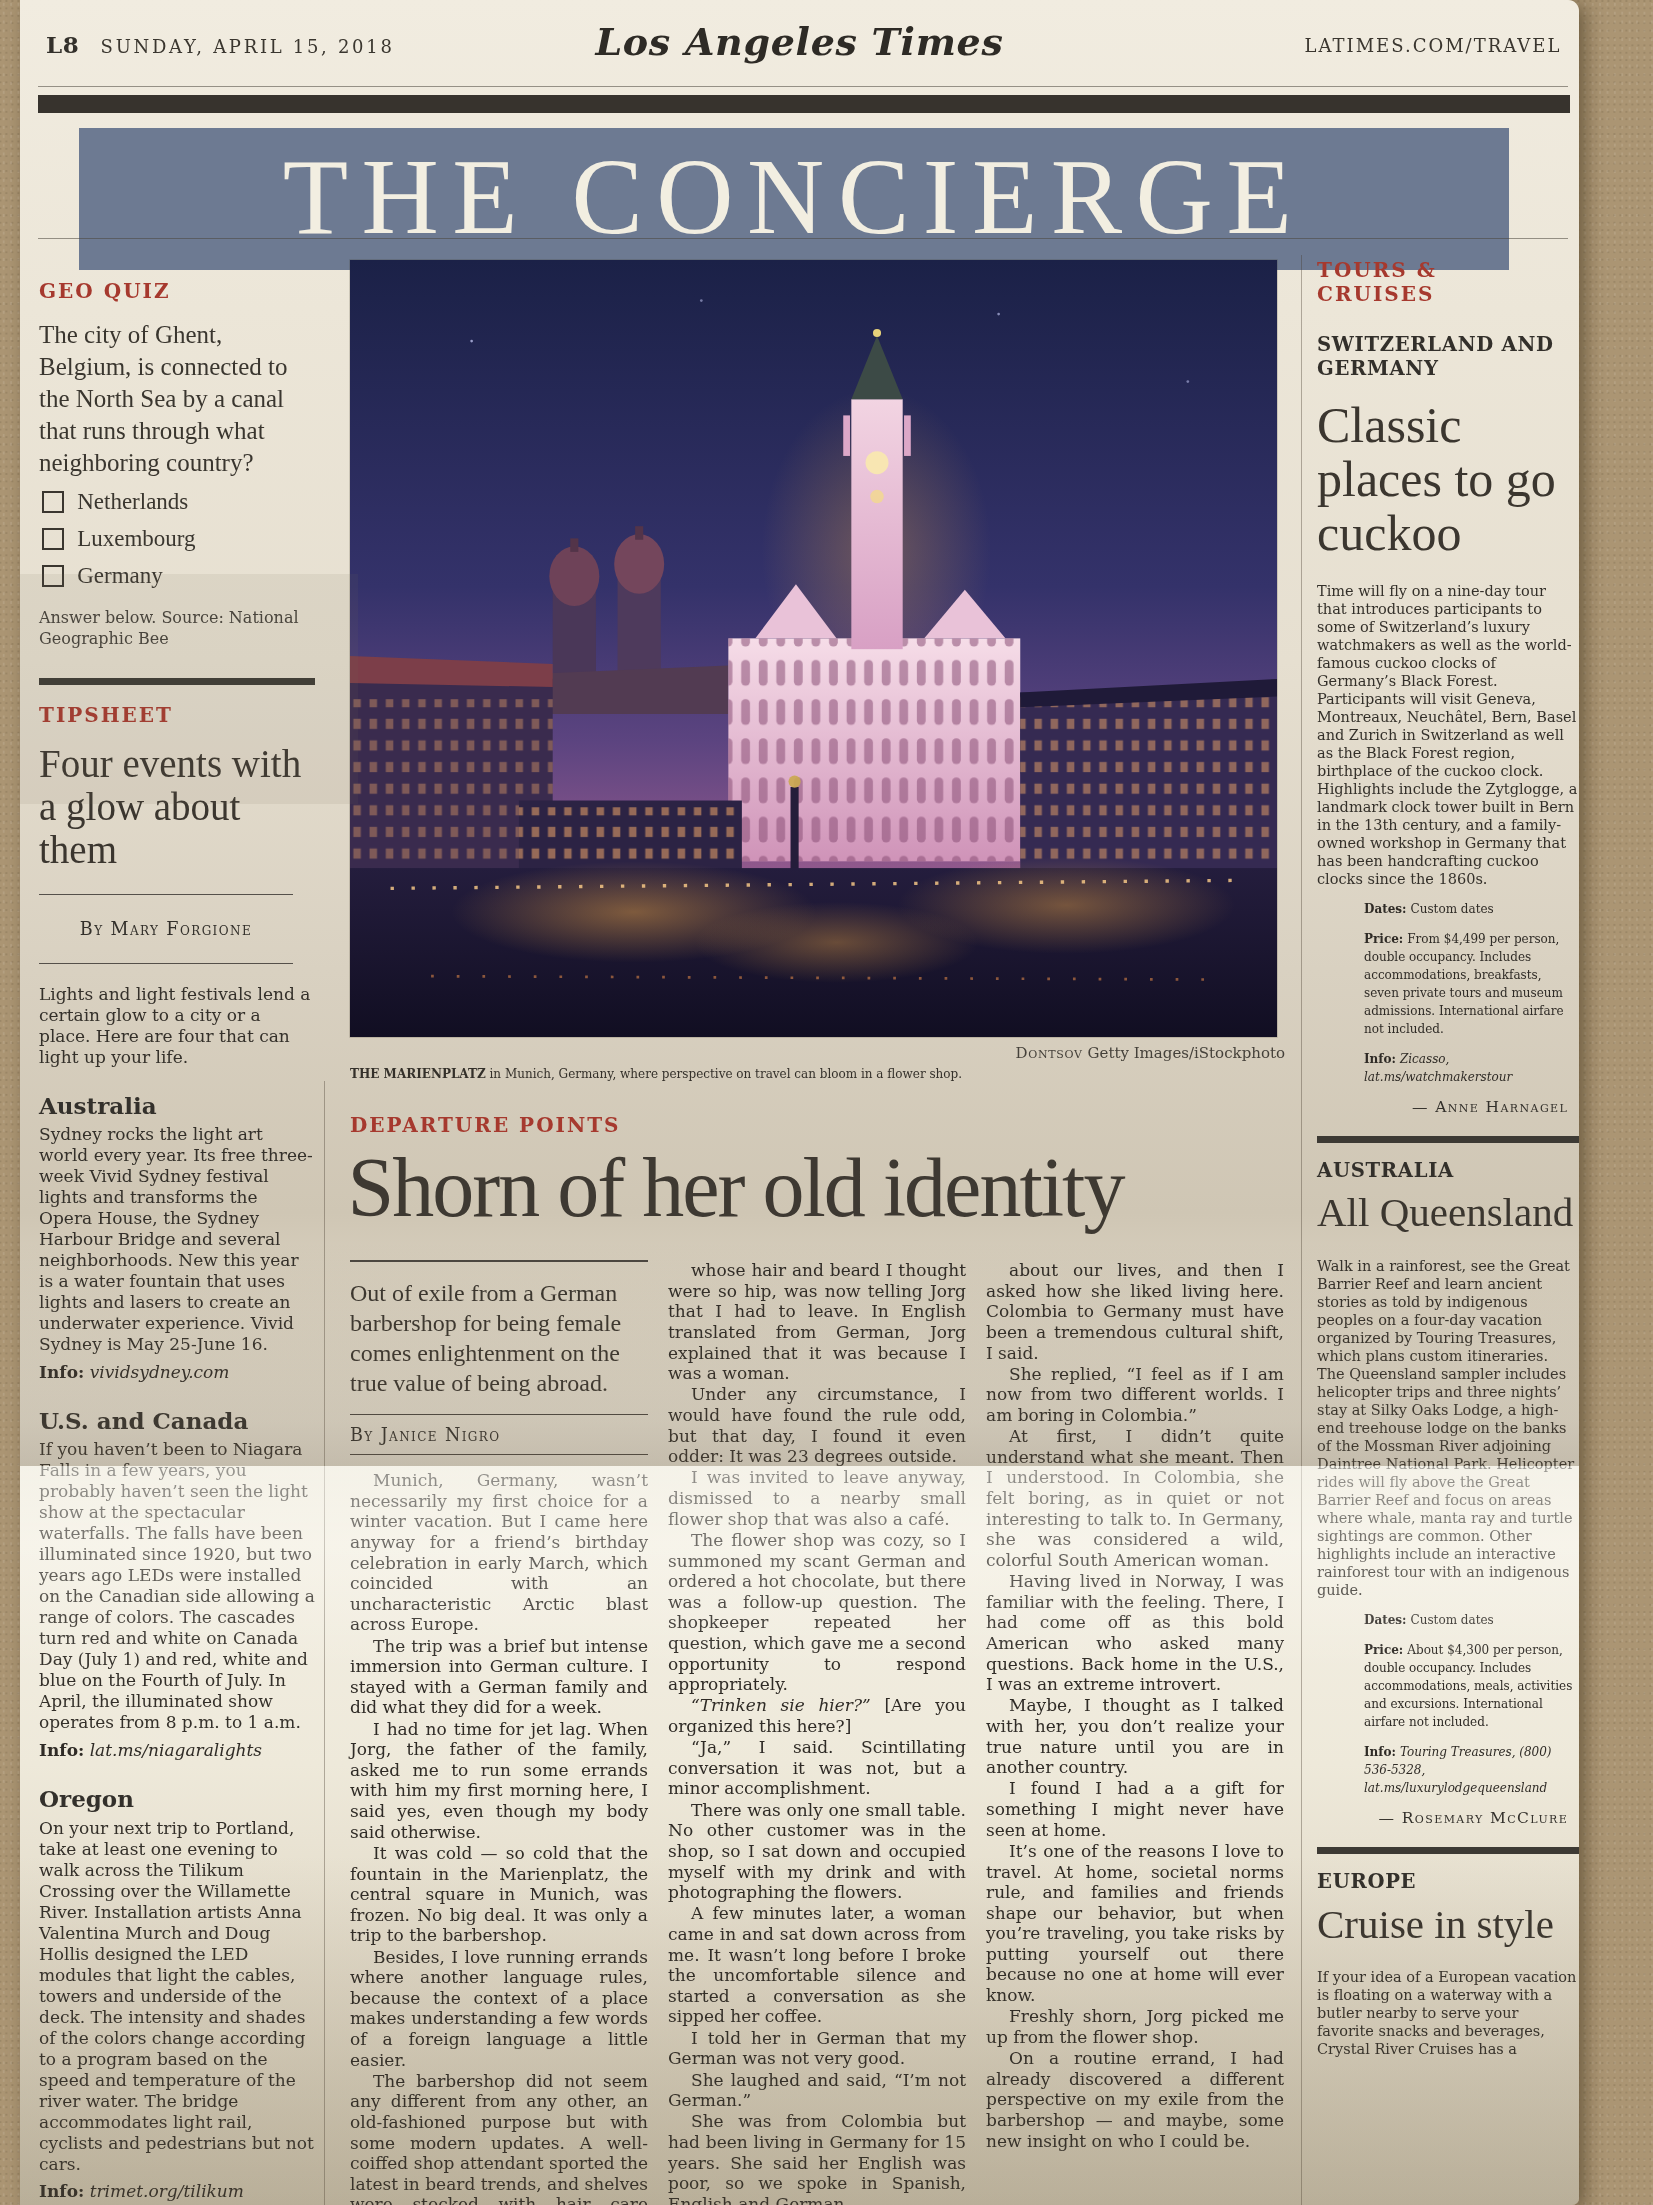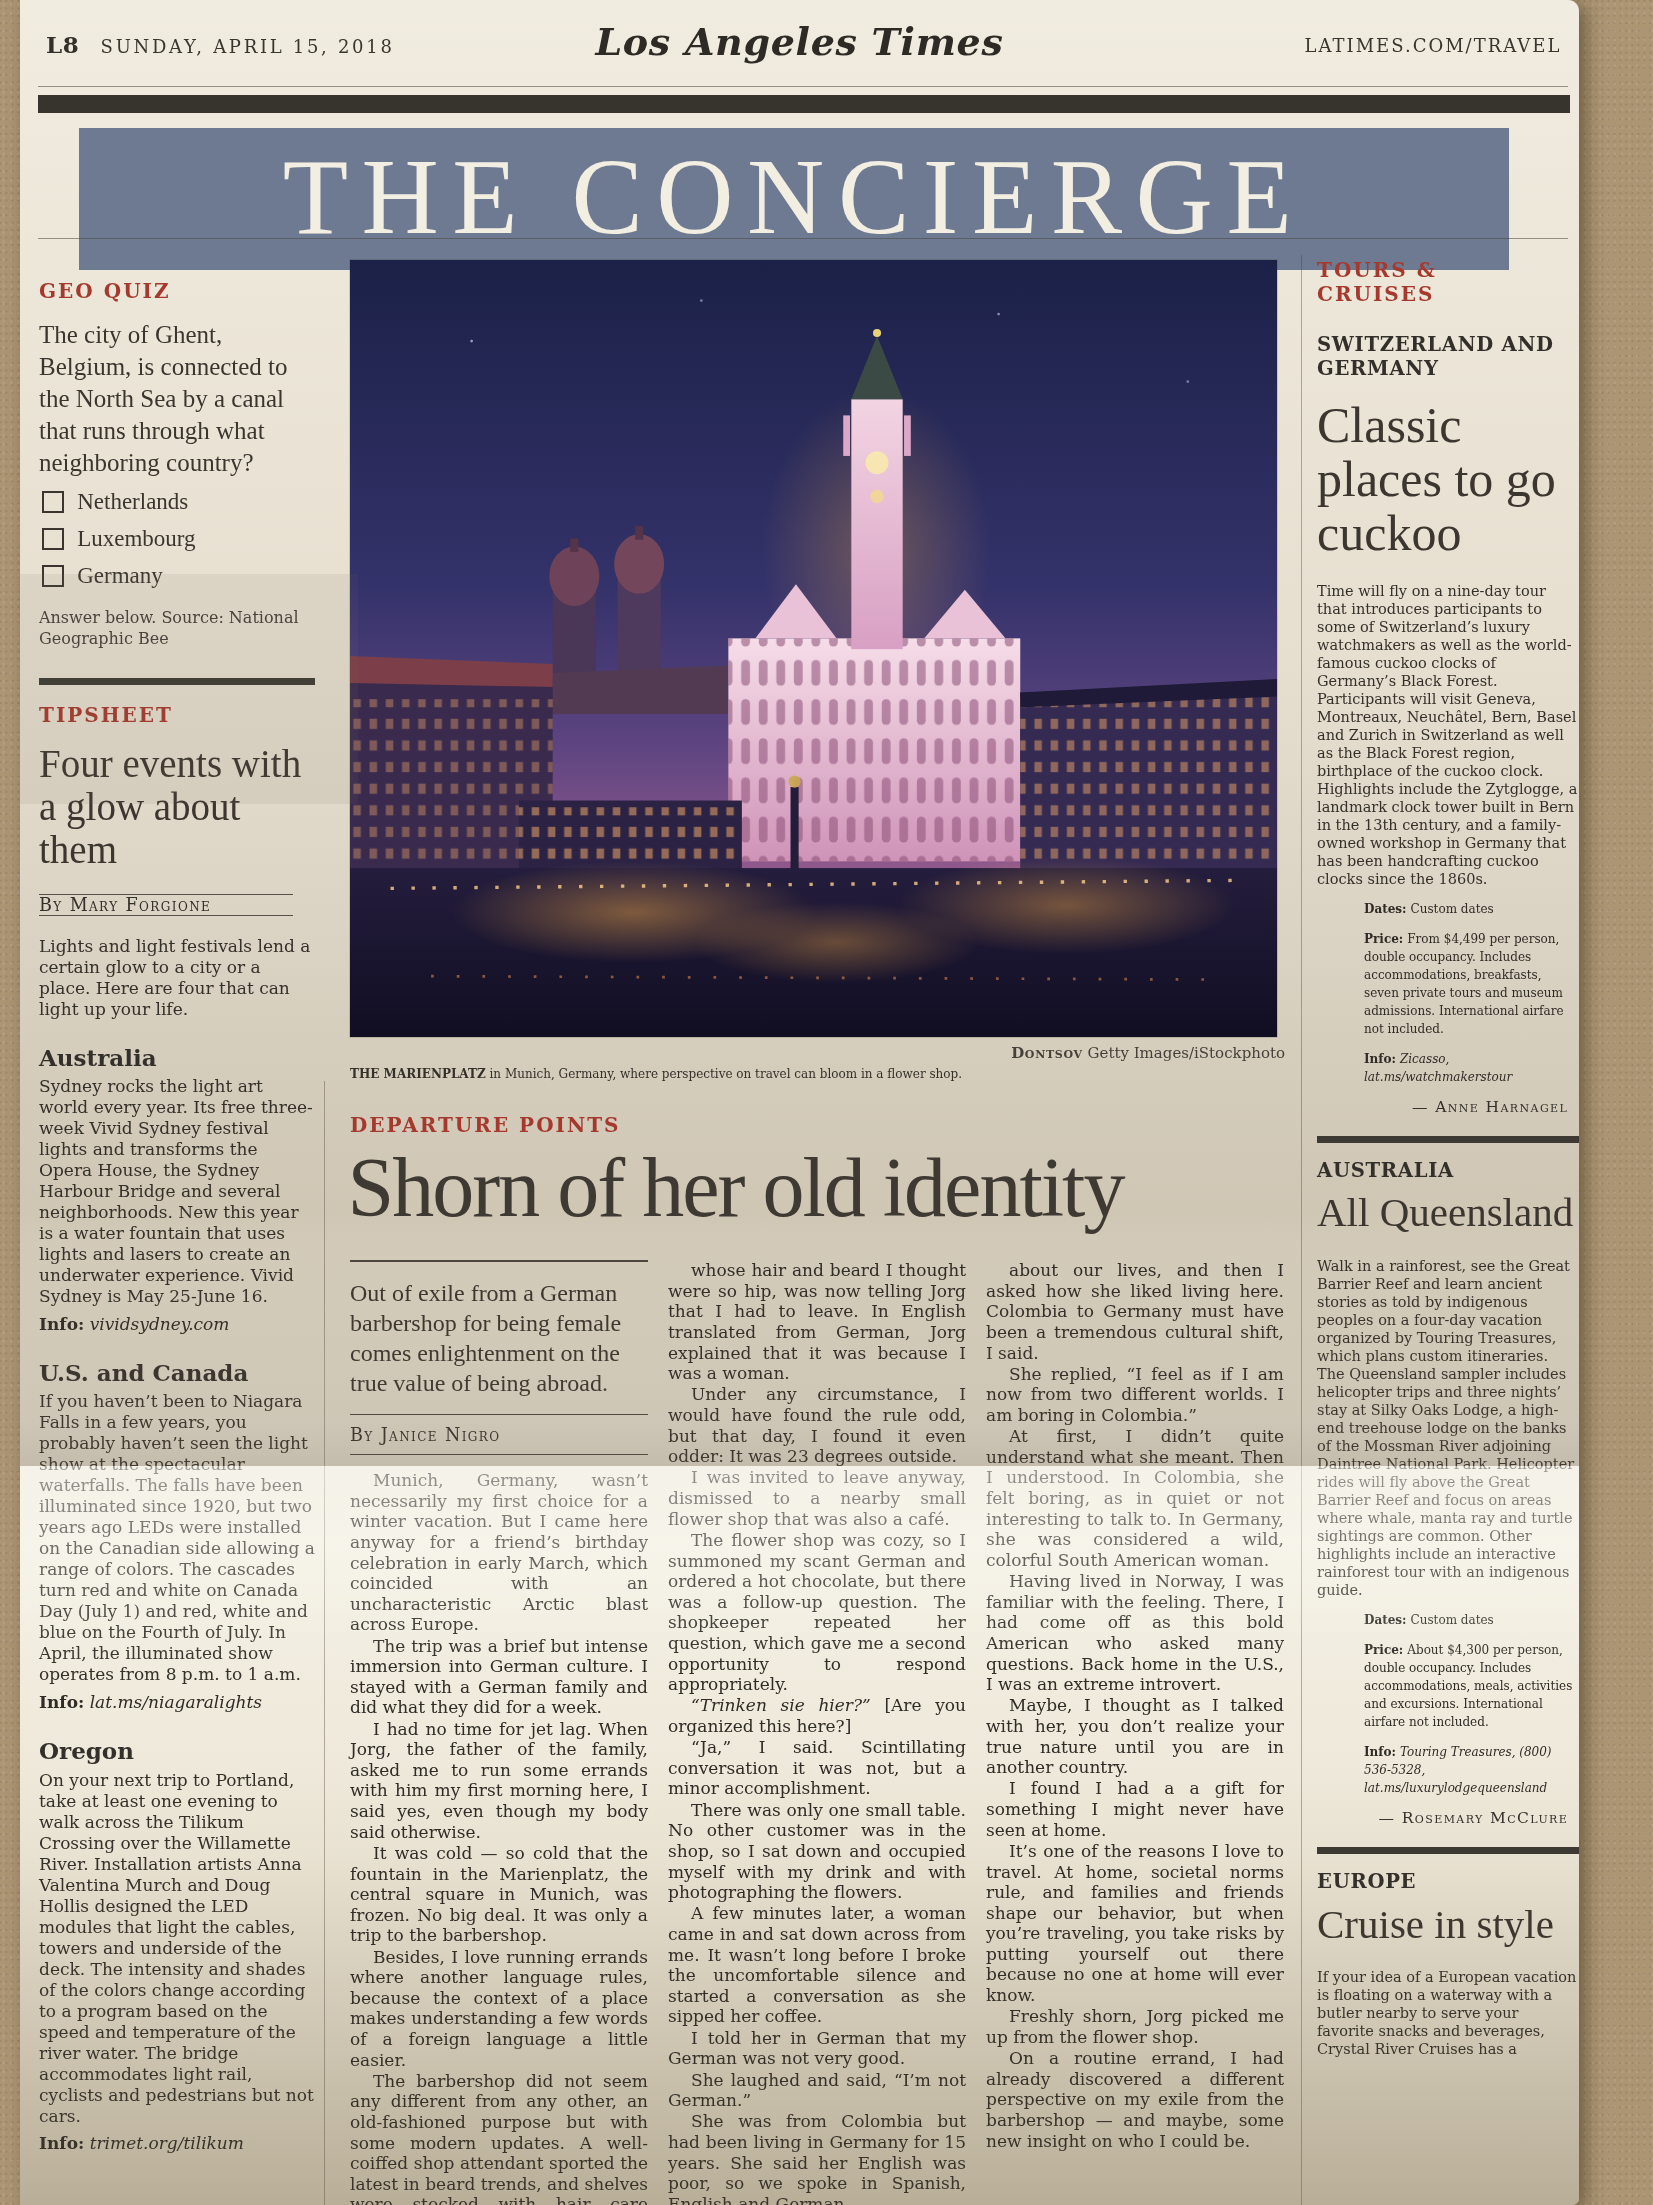--- a/index.html
+++ b/index.html
@@ -56,34 +56,34 @@
   .left-rail{position:absolute;left:19px;top:257px;width:276px;}
   .geo-label{margin-top:21.6px;}
   .geo-q{font-family:"Liberation Serif",serif;font-size:25px;line-height:32px;color:#3a362f;margin-top:16px;}
   .opt{display:flex;align-items:center;margin-top:10.8px;}
   .cbox{width:18px;height:18px;border:2px solid #3a362f;margin:0 13.5px 0 2.7px;flex:none;}
   .opt-label{font-family:"Liberation Serif",serif;font-size:23px;color:#3a362f;}
   .answer-note{font-size:16px;line-height:21.6px;color:#45413a;margin-top:17.6px;}
   .ts-rule{margin-top:28px;}
   .ts-label{margin-top:17.6px;}
   .ts-head{font-family:"Liberation Serif",serif;font-size:39px;line-height:43px;color:#3b362f;margin-top:15px;}
-  .byline-box{margin-top:23px;border-top:1.4px solid #55504a;border-bottom:1.4px solid #55504a;padding:0 0;width:92%;}
+  .byline-box{margin-top:23px;border-top:1.4px solid #55504a;border-bottom:1.4px solid #55504a;padding:24px 0;width:92%;text-align:center;}
   .byline{font-size:17.6px;color:#33302b;}
   .brief{font-size:17px;line-height:21px;color:#34302a;}
   .ts-intro{margin-top:20px;}
   .sub-head{font-weight:700;font-size:23px;color:#33302b;margin-top:24px;}
   .sub-body{margin-top:5.4px;}
   .info-line{margin-top:6.8px;font-size:17px;line-height:21px;}
   .info-line .b{margin-right:5.4px;}
 
   
   .center{position:absolute;left:318px;top:260px;width:951px;}
   .photo-wrap{margin-left:12px;width:927px;height:777px;overflow:hidden;box-shadow:0 0 0 0.7px rgba(60,50,40,.25);}
   .credit{margin:6.8px 4px 0 0;text-align:right;font-size:15px;color:#45413a;}
-  .credit .nm{font-variant:small-caps;font-weight:700;letter-spacing:0.7px;}
+  .credit .nm{font-variant:small-caps;font-weight:400;letter-spacing:0.7px;}
   .caption{margin:5.4px 0 0 12px;font-size:12px;color:#34302a;}
   .caption .cap-bold{font-weight:700;}
   .kicker{margin:32px 0 0 12px;}
   .main-head{margin:6.8px 0 0 9.5px;font-family:"Liberation Serif",serif;font-size:84px;line-height:1.05;
     letter-spacing:-2px;color:#3e3932;white-space:nowrap;}
   .acols{display:flex;gap:20px;margin:28px 0 0 12px;}
   .acol{width:298px;}
   .standfirst{border-top:2px solid #4b463f;border-bottom:1.4px solid #4b463f;padding:16px 1.4px 16px 0;
     font-family:"Liberation Serif",serif;font-size:24px;line-height:30px;color:#3a352e;}
   .a-byline{border-bottom:1.4px solid #4b463f;padding:9.5px 0;font-size:17.6px;color:#33302b;}

